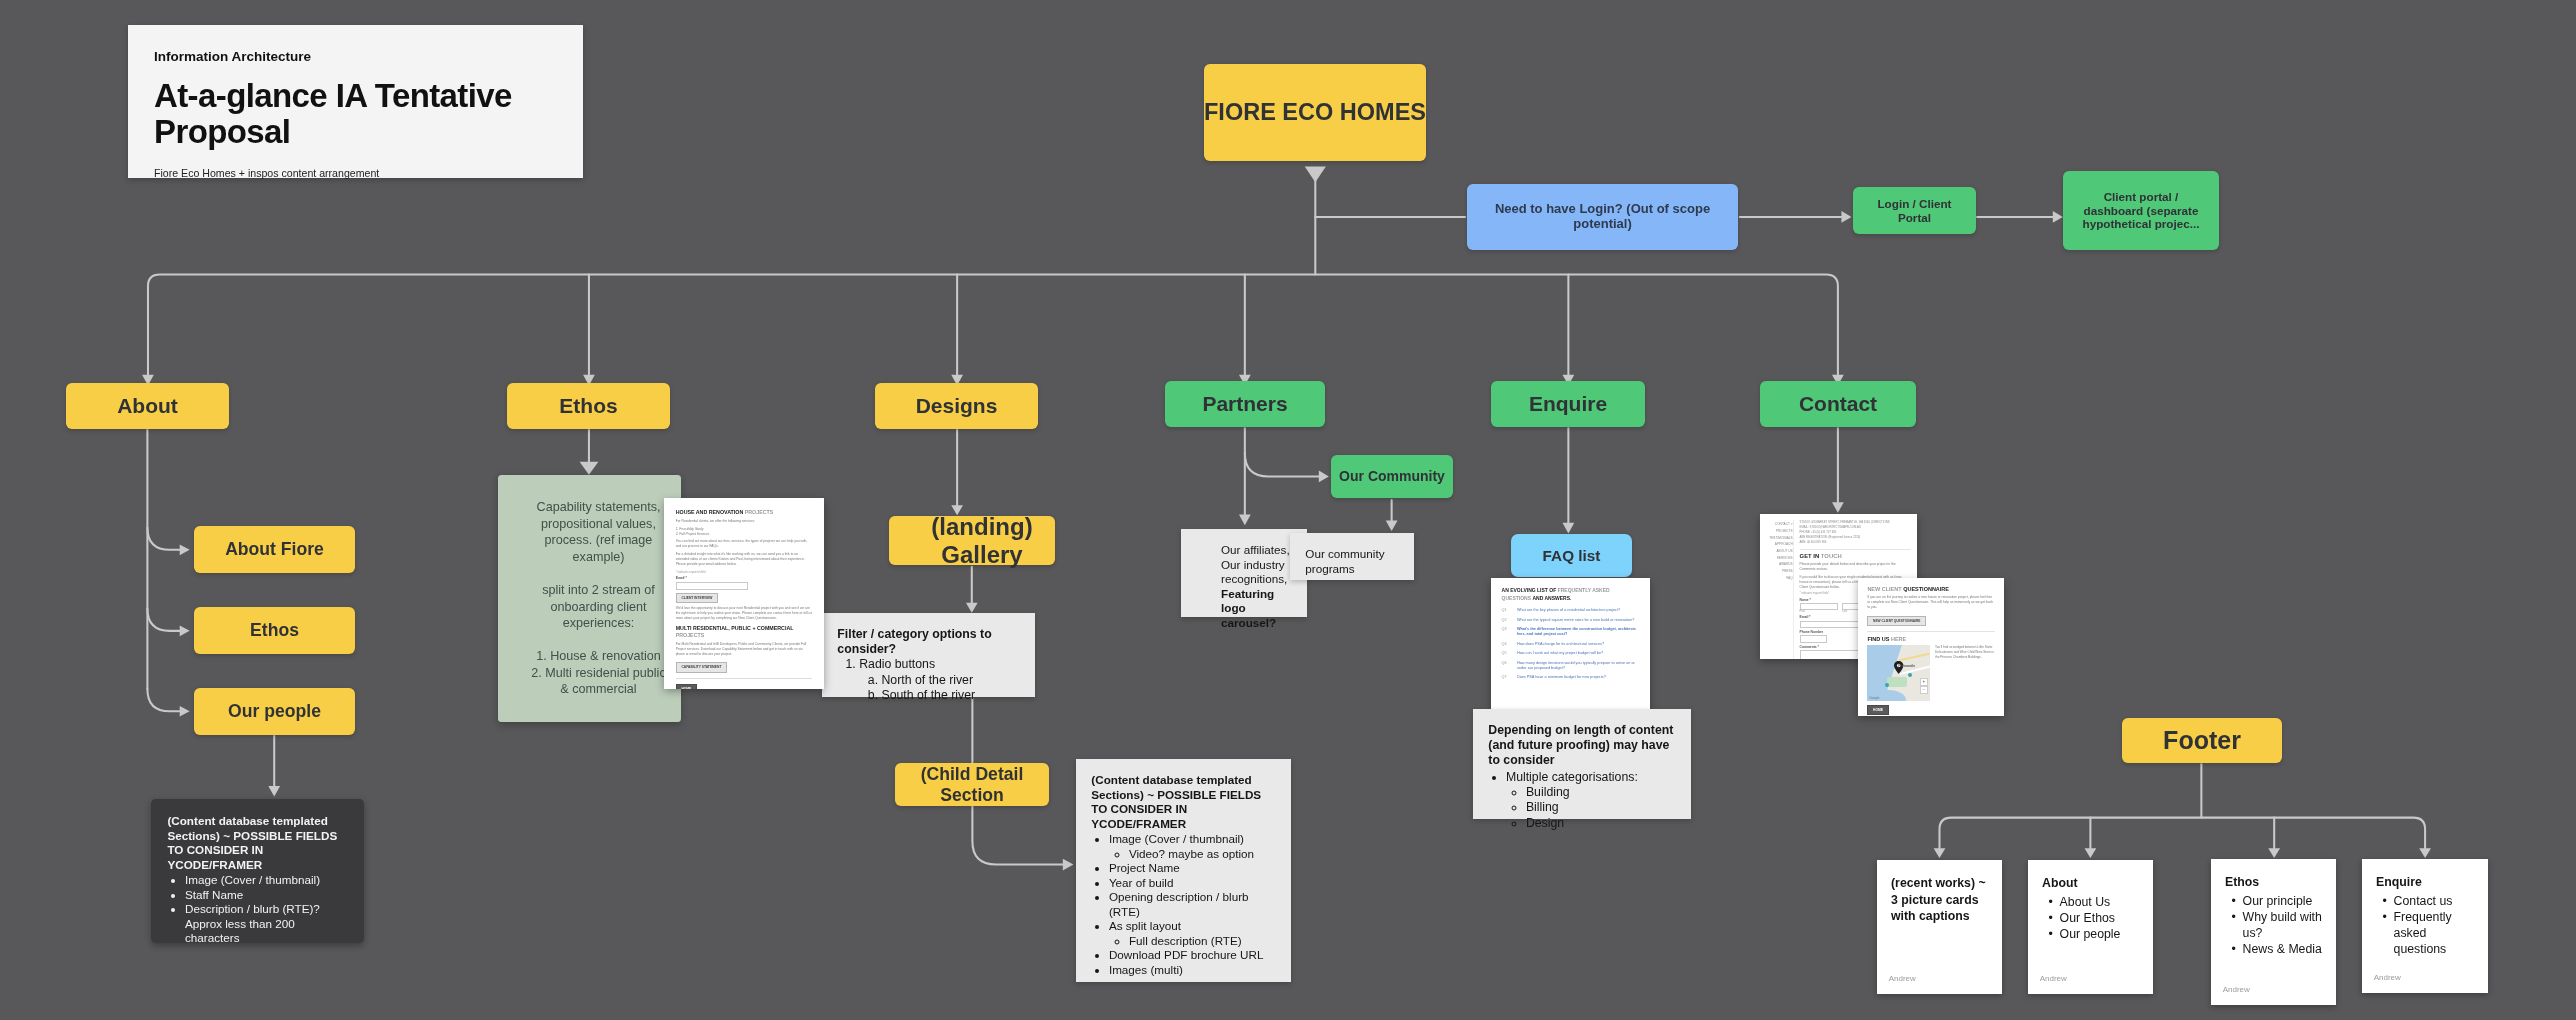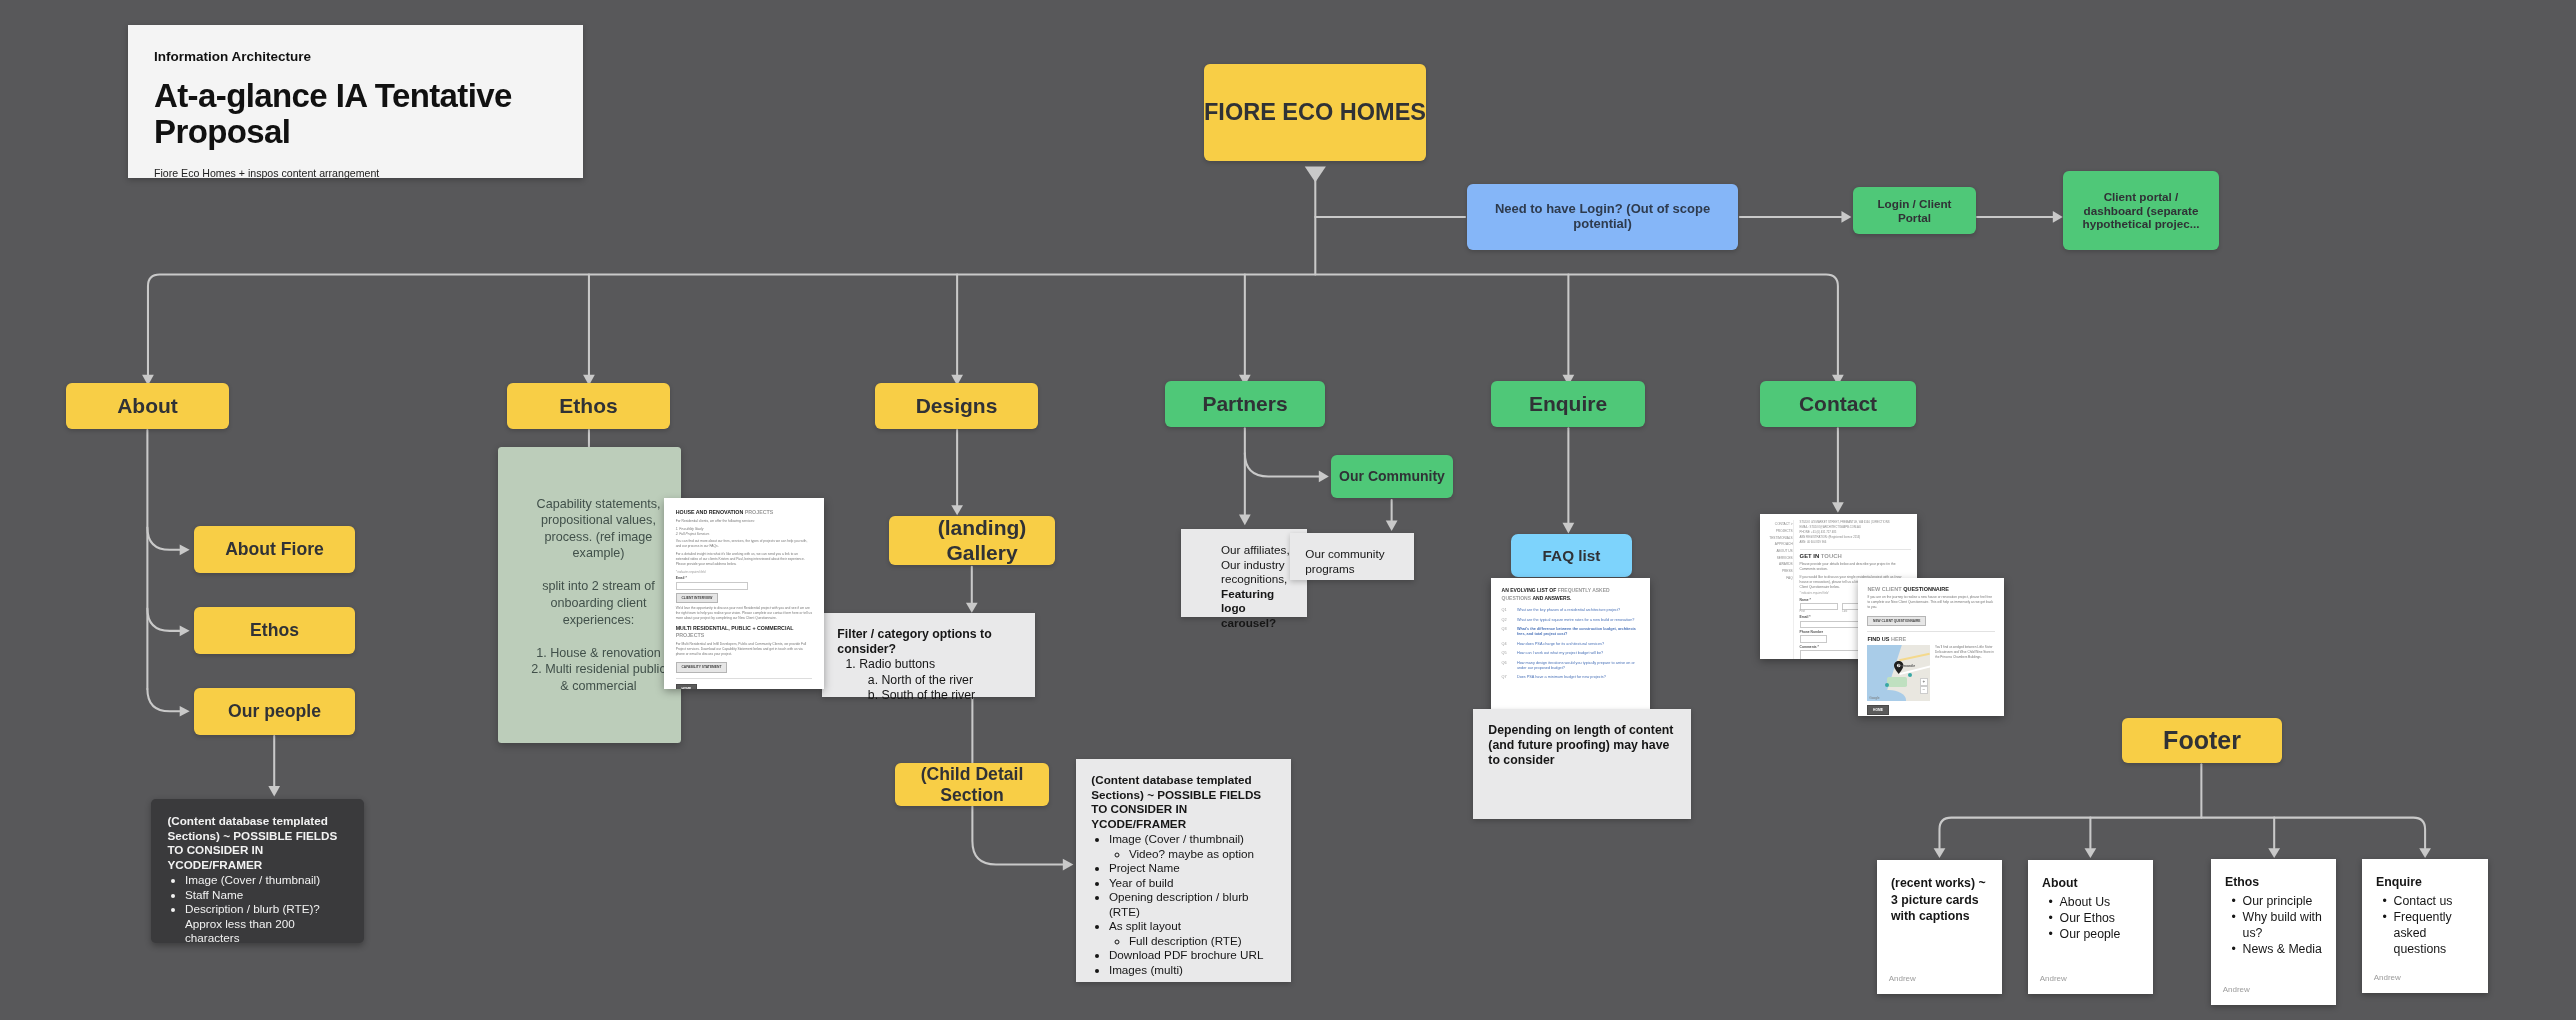--- a/index.html
+++ b/index.html
@@ -155,21 +155,21 @@
 
   <div class="abs dark-note" style="left:151px;top:799px;width:213px;height:144px;">
     <b>(Content database templated Sections)  ~ POSSIBLE FIELDS TO CONSIDER IN YCODE/FRAMER</b>
     <ul class="bl">
       <li>Image (Cover / thumbnail)</li>
       <li>Staff Name</li>
       <li>Description / blurb (RTE)? Approx less than 200 characters</li>
     </ul>
   </div>
 
-  <div class="abs sticky" style="left:498px;top:447px;width:183px;height:296px;padding-left:32px;">
+  <div class="abs sticky" style="left:498px;top:475px;width:183px;height:247px;padding-left:32px;">
     <p>Capability statements, propositional values, process. (ref image example)</p>
     <p>split into 2 stream of onboarding client experiences:</p>
     <p style="margin:0">1. House &amp; renovation</p>
     <p style="margin:0">2. Multi residenial public &amp; commercial</p>
   </div>
 
   <div class="abs shot" style="left:664px;top:498px;width:160px;height:191px;padding:10.6px 11.7px;font-size:3.6px;line-height:1.45;">
     <div style="font-size:5.3px;margin-bottom:2.9px;">
       <span class="h">HOUSE AND RENOVATION</span>
       <span class="gray">PROJECTS</span>
@@ -187,21 +187,21 @@
     <div style="font-size:5.3px;margin:3.5px 0 2.3px 0;">
       <span class="h">MULTI RESIDENTIAL, PUBLIC + COMMERCIAL</span>
       <span class="gray">PROJECTS</span>
     </div>
     <p class="tinyp">For Multi Residential and Infill Developers, Public and Community Clients, we provide Full Project services. Download our Capability Statement below and get in touch with us via phone or email to discuss your project.</p>
     <div class="mini-btn" style="font-size:3.3px;margin:2.3px 0 3.5px 0;">CAPABILITY STATEMENT</div>
     <div style="border-top:0.6px solid #ddd;margin:2.3px 0 4.7px 0;"></div>
     <div class="mini-btn darkb" style="font-size:3.3px;">HOME</div>
   </div>
 
-  <div class="abs node yellow" style="left:889px;top:516px;width:166px;height:49px;font-size:21px;padding-left:20px;">(landing) Gallery</div>
+  <div class="abs node yellow" style="left:889px;top:516px;width:166px;height:49px;font-size:24px;padding-left:20px;">(landing) Gallery</div>
 
   <div class="abs note" style="left:822px;top:613px;width:213px;height:84px;font-size:12.3px;">
     <b>Filter / category options to consider?</b>
     <div class="ln1">1. Radio buttons</div>
     <div class="ln2">a. North of the river</div>
     <div class="ln2">b. South of the river</div>
   </div>
 
   <div class="abs node yellow" style="left:895px;top:763px;width:154px;height:43px;font-size:17.6px;">(Child Detail Section</div>
 
@@ -264,20 +264,28 @@
         <span class="qt">How many design iterations would you typically prepare to arrive on or under our proposed budget?</span>
       </div>
     <div class="faqrow">
         <span class="qn">Q7</span>
         <span class="qt">Does PSA have a minimum budget for new projects?</span>
       </div>
   </div>
 
   <div class="abs note" style="left:1473px;top:709px;width:218px;height:110px;font-size:12.3px;z-index:3;">
     <b>Depending on length of content (and future proofing) may have to consider</b>
+    <ul class="bl">
+      <li>Multiple categorisations:</li>
+      <ul>
+        <li>Building</li>
+        <li>Billing</li>
+        <li>Design</li>
+      </ul>
+    </ul>
   </div>
 
   <div class="abs shot" style="left:1760px;top:514px;width:157px;height:145px;padding:5.9px 5.9px 5.9px 4.7px;z-index:3;">
     <div style="display:flex;">
       <div style="width:28px;flex:none;padding-top:1.2px;">
         <div class="sideitem">CONTACT &gt;</div>
         <div class="sideitem">PROJECTS</div>
         <div class="sideitem">TESTIMONIALS</div>
         <div class="sideitem">APPROACH</div>
         <div class="sideitem">ABOUT US</div>

